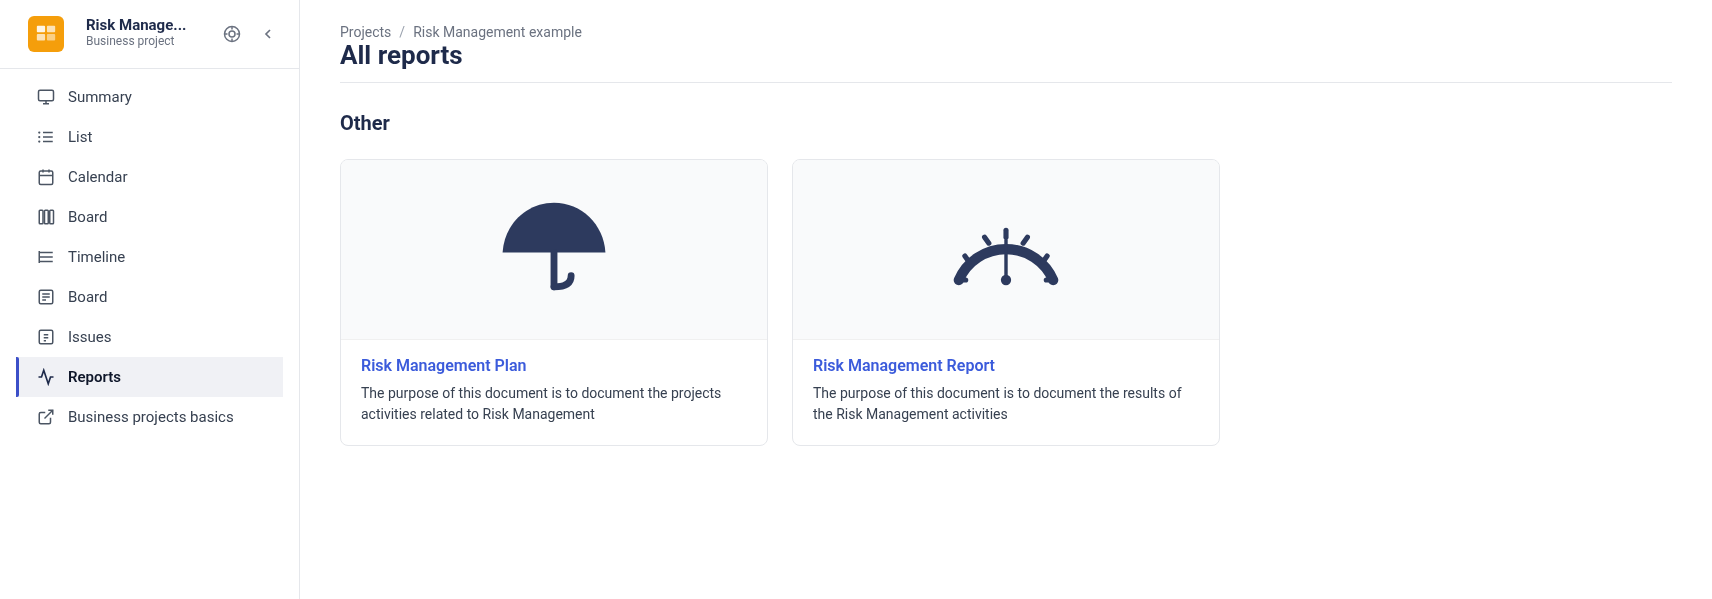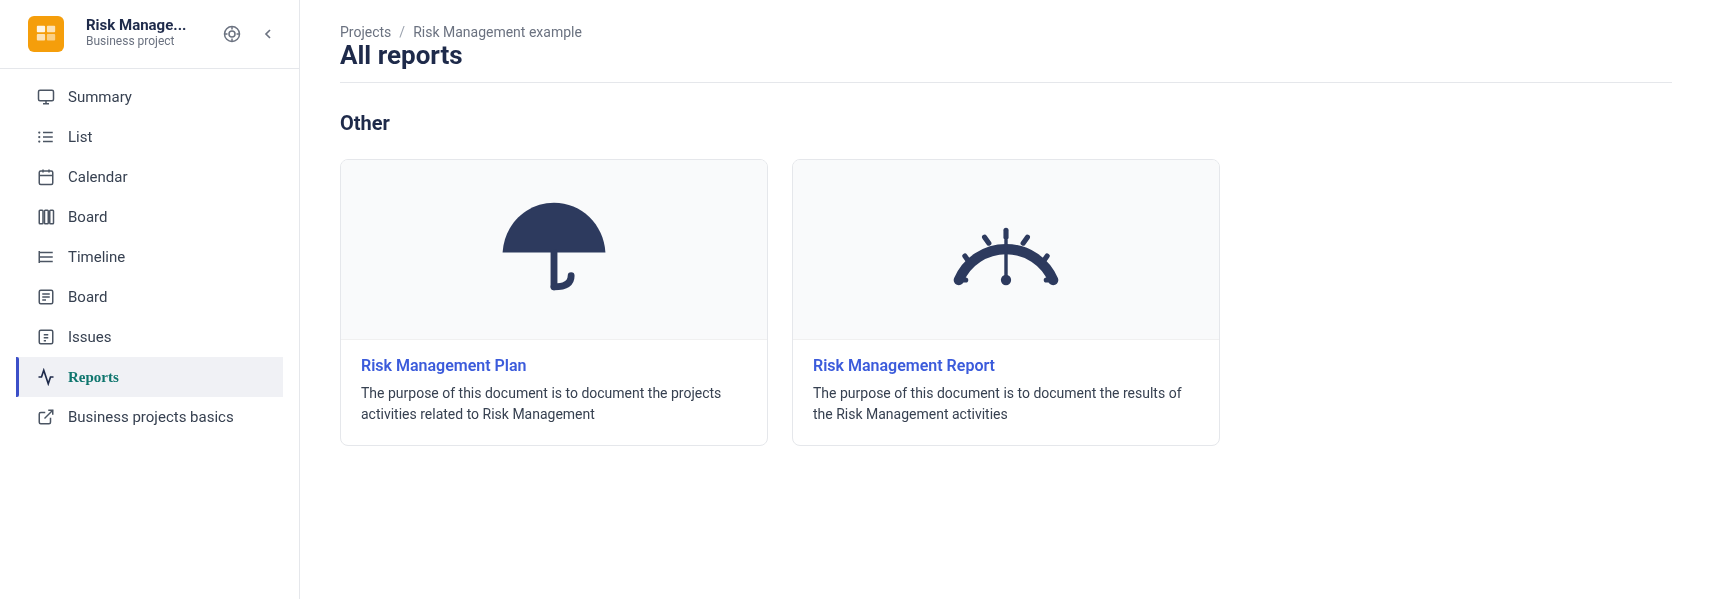--- a/index.html
+++ b/index.html
@@ -94,23 +94,22 @@
       padding: 10px 20px;
       cursor: pointer;
       color: #374151;
       font-size: 15px;
       border-radius: 0;
       position: relative;
     }
 
     .nav-item.active {
       background: #f0f1f5;
-      color: #0f766e;
+      color: #0f172a;
       font-weight: 600;
-      font-family: Liberation Serif, serif;
     }
 
     .nav-item.active::before {
       content: '';
       position: absolute;
       left: 0;
       top: 0;
       bottom: 0;
       width: 3px;
       background: #3b4fc8;

